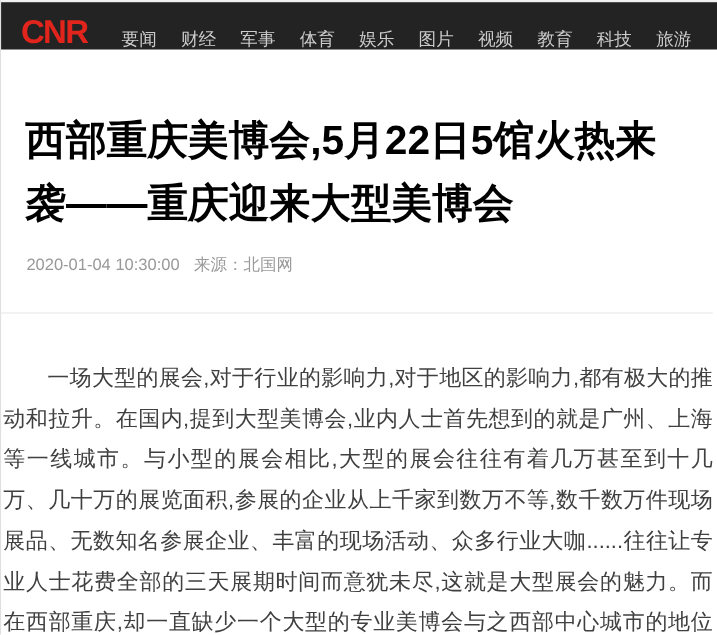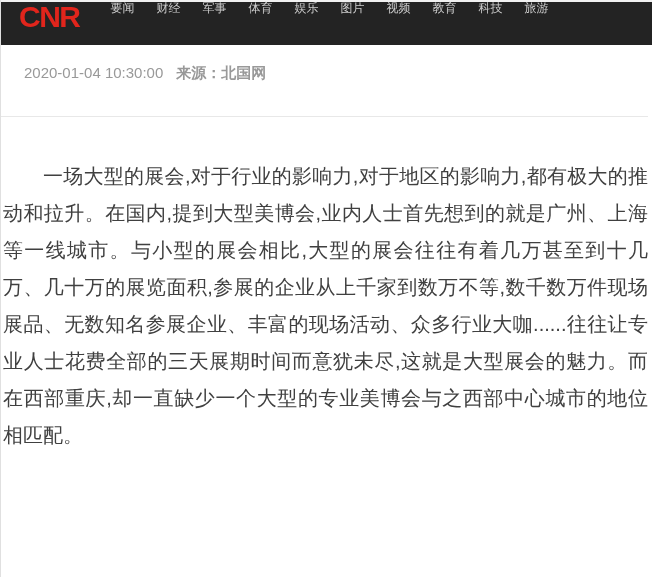--- a/index.html
+++ b/index.html
@@ -19,40 +19,40 @@
     background: #ffffff;
   }
   .top-strip {
     height: 2px;
     background: #f1f1f1;
   }
   .navbar {
     height: 43px;
     background: #232323;
     display: flex;
-    align-items: flex-start;
+    align-items: flex-end;
     padding-left: 18px;
   }
   .logo {
     color: #e1251c;
     font-size: 30px;
     font-weight: 900;
     letter-spacing: -1.5px;
     text-decoration: none;
     line-height: 1;
     cursor: pointer;
   }
   .nav-items {
     display: flex;
     margin-left: 31px;
     gap: 22px;
   }
   .nav-item {
     color: #cccccc;
-    font-size: 12px;
+    font-size: 16px;
     line-height: 1;
     text-decoration: none;
     white-space: nowrap;
     cursor: pointer;
   }
   .title {
     margin: 54px 24px 0 22px;
     font-size: 37px;
     line-height: 57px;
     font-weight: 700;
@@ -60,21 +60,20 @@
     letter-spacing: 0;
   }
   .meta {
     margin: 18px 22px 0 23px;
     font-size: 15px;
     line-height: 20px;
     color: #999999;
   }
   .meta .source {
     margin-left: 13px;
-    font-weight: bold;
   }
   .divider {
     border: none;
     border-top: 1px solid #e8e8e8;
     margin: 33px 4px 0 0;
     height: 0;
   }
   .body-text {
     margin: 41px 4px 0 2px;
     font-size: 20px;
@@ -100,20 +99,21 @@
       <a class="nav-item">娱乐</a>
       <a class="nav-item">图片</a>
       <a class="nav-item">视频</a>
       <a class="nav-item">教育</a>
       <a class="nav-item">科技</a>
       <a class="nav-item">旅游</a>
     </nav>
   </header>
 
   <main class="article">
+    <h1 class="title">西部重庆美博会,5月22日5馆火热来袭——重庆迎来大型美博会</h1>
 
     <div class="meta">
       <span class="date">2020-01-04 10:30:00</span><span class="source">来源：北国网</span>
     </div>
 
     <hr class="divider">
 
     <p class="body-text">一场大型的展会,对于行业的影响力,对于地区的影响力,都有极大的推动和拉升。在国内,提到大型美博会,业内人士首先想到的就是广州、上海等一线城市。与小型的展会相比,大型的展会往往有着几万甚至到十几万、几十万的展览面积,参展的企业从上千家到数万不等,数千数万件现场展品、无数知名参展企业、丰富的现场活动、众多行业大咖......往往让专业人士花费全部的三天展期时间而意犹未尽,这就是大型展会的魅力。而在西部重庆,却一直缺少一个大型的专业美博会与之西部中心城市的地位相匹配。</p>
   </main>
 </div>

